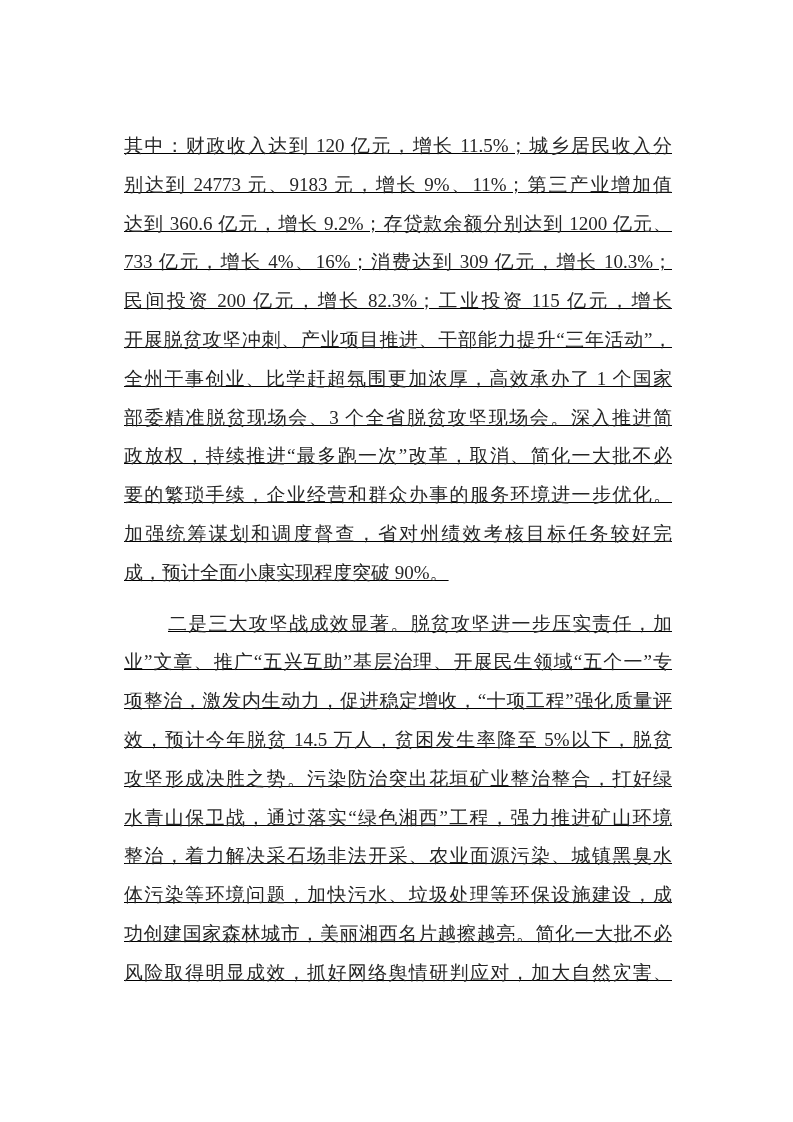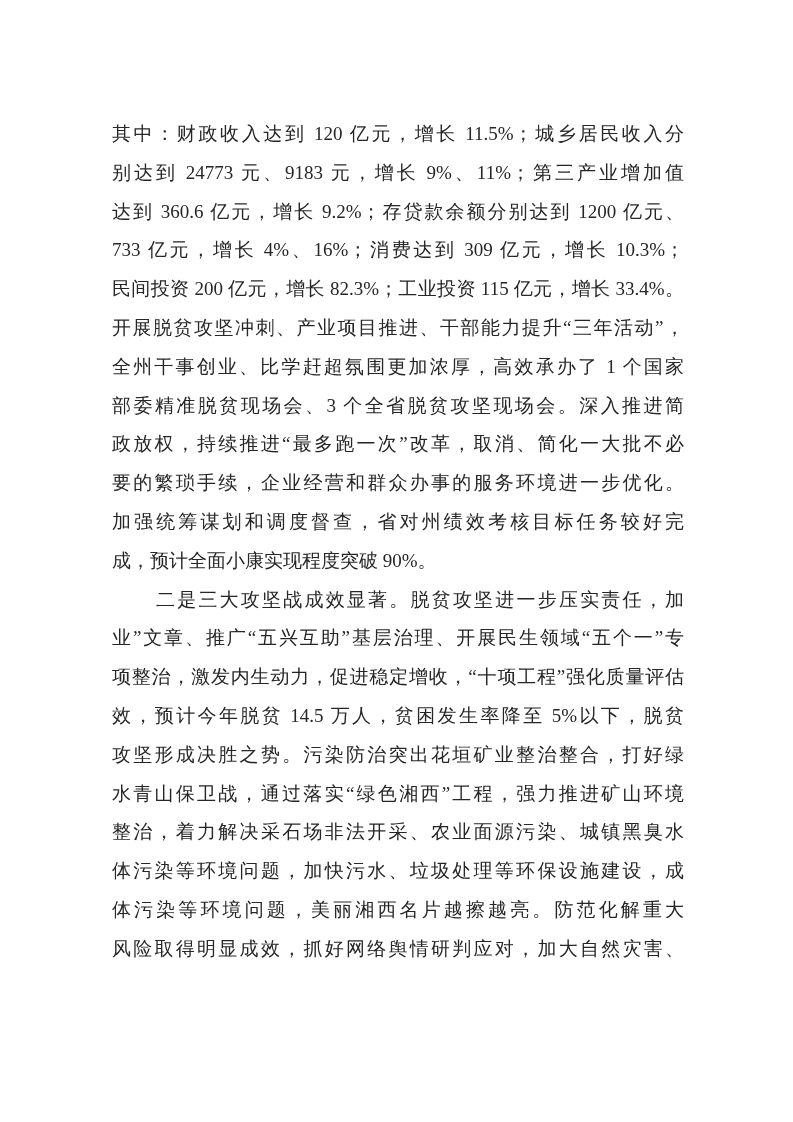--- a/index.html
+++ b/index.html
@@ -14,22 +14,23 @@
     background: #ffffff;
     overflow: hidden;
   }
   .content {
     position: absolute;
     left: 112px;
     top: 115px;
     width: 572px;
   }
   .paragraph {
-    margin: 0;
+    margin: 12px;
     padding: 0;
+    text-decoration: underline;
   }
   .line {
     height: 38.8px;
     line-height: 38.8px;
     font-family: "Liberation Serif", "DejaVu Serif", serif;
     font-size: 19px;
     color: #262626;
     text-align: justify;
     text-align-last: justify;
     overflow: hidden;
@@ -63,17 +64,17 @@
       </div>
       <div class="paragraph">
         <div class="line indent">二是三大攻坚战成效显著。脱贫攻坚进一步压实责任，加</div>
         <div class="line">业”文章、推广“五兴互助”基层治理、开展民生领域“五个一”专</div>
         <div class="line">项整治，激发内生动力，促进稳定增收，“十项工程”强化质量评估</div>
         <div class="line">效，预计今年脱贫 14.5 万人，贫困发生率降至 5%以下，脱贫</div>
         <div class="line">攻坚形成决胜之势。污染防治突出花垣矿业整治整合，打好绿</div>
         <div class="line">水青山保卫战，通过落实“绿色湘西”工程，强力推进矿山环境</div>
         <div class="line">整治，着力解决采石场非法开采、农业面源污染、城镇黑臭水</div>
         <div class="line">体污染等环境问题，加快污水、垃圾处理等环保设施建设，成</div>
-        <div class="line">体污染等环境问题，美丽湘西名片越擦越亮。防范化解重大</div>
+        <div class="line">功创建国家森林城市，美丽湘西名片越擦越亮。简化一大批不必</div>
         <div class="line">风险取得明显成效，抓好网络舆情研判应对，加大自然灾害、</div>
       </div>
     </div>
 </div>
 
 </body></html>

